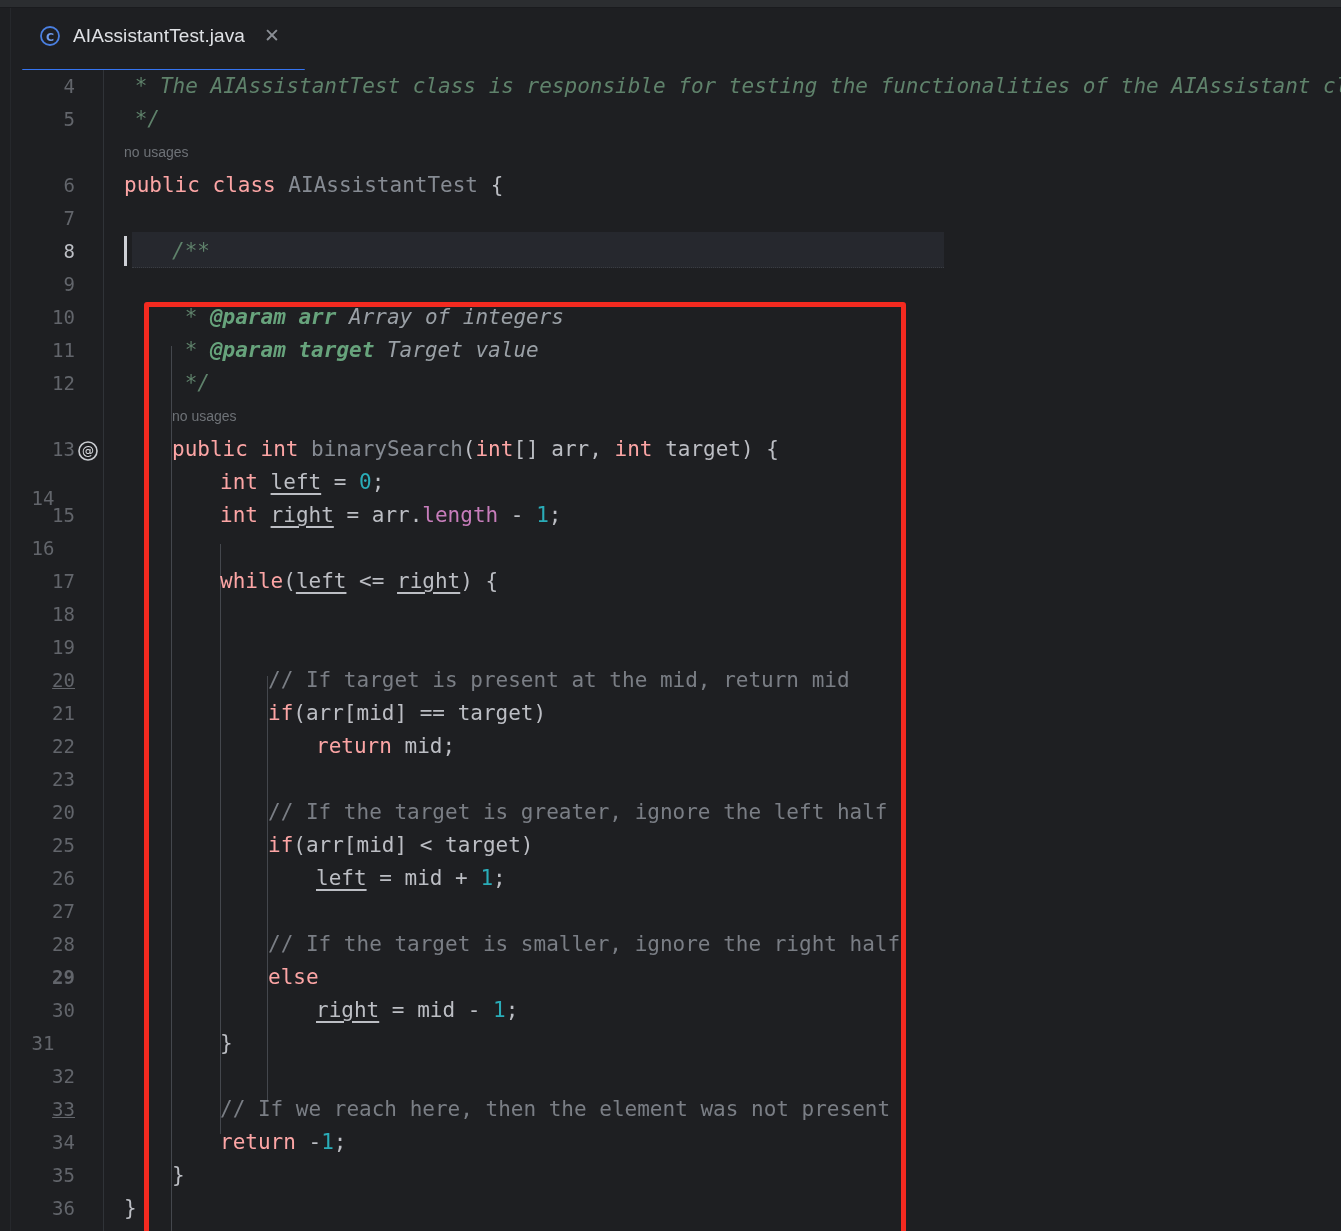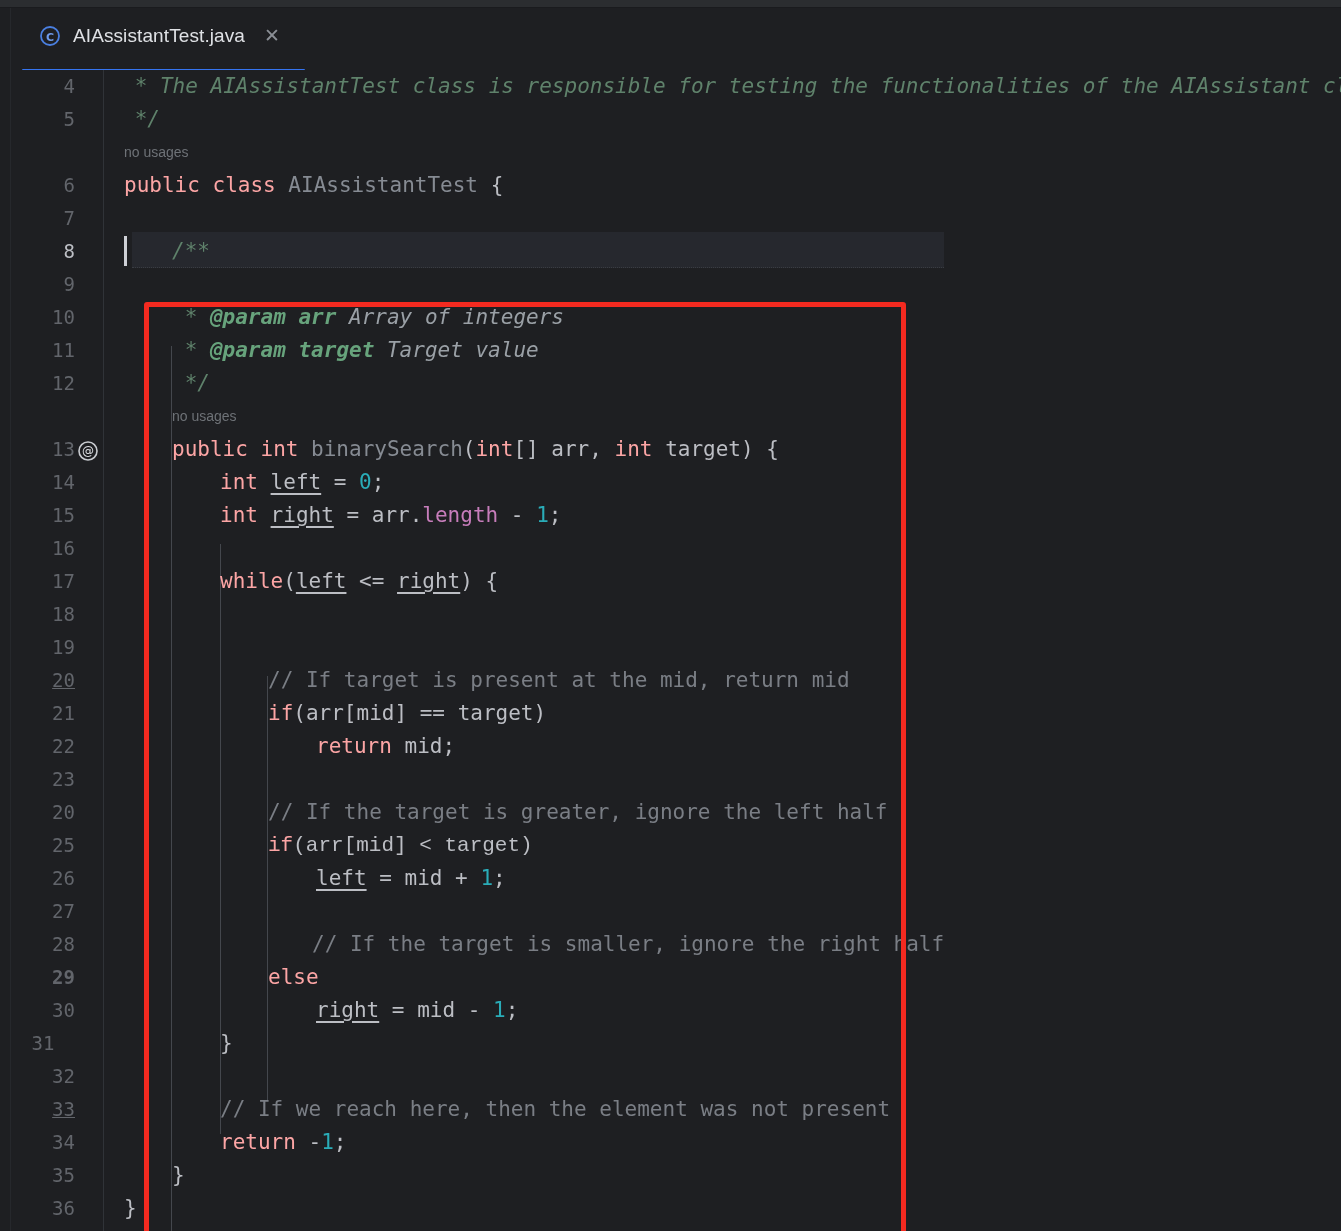--- a/index.html
+++ b/index.html
@@ -224,23 +224,23 @@
         <div class="lineno current" style="top: 165px;">8</div>
         <div class="lineno" style="top: 198px;">9</div>
         <div class="lineno" style="top: 231px;">10</div>
         <div class="lineno" style="top: 264px;">11</div>
         <div class="lineno" style="top: 297px;">12</div>
         <div class="lineno" style="top: 363px;">13</div>
         <div class="gutter-at" style="top: 363px;"><svg width="22" height="22" viewBox="0 0 22 22" style="vertical-align:middle">
             <circle cx="11" cy="11" r="9" fill="none" stroke="#c9ccd1" stroke-width="1.6"></circle>
             <text x="11" y="15" text-anchor="middle" font-family="DejaVu Sans, sans-serif" font-size="12" fill="#dfe1e5">@</text>
           </svg></div>
-        <div class="lineno" style="top: 396px;">14</div>
+        <div class="lineno" style="top: 412px; text-align: center;">14</div>
         <div class="lineno" style="top: 429px;">15</div>
-        <div class="lineno" style="top: 462px;">16</div>
+        <div class="lineno" style="top: 462px; text-align: center;">16</div>
         <div class="lineno" style="top: 495px;">17</div>
         <div class="lineno" style="top: 528px;">18</div>
         <div class="lineno" style="top: 561px;">19</div>
         <div class="lineno" style="top: 594px; text-decoration: underline;">20</div>
         <div class="lineno" style="top: 627px;">21</div>
         <div class="lineno" style="top: 660px;">22</div>
         <div class="lineno" style="top: 693px;">23</div>
         <div class="lineno" style="top: 726px;">20</div>
         <div class="lineno" style="top: 759px;">25</div>
         <div class="lineno" style="top: 792px;">26</div>
@@ -275,24 +275,24 @@
         <div class="line" style="top: 396px; left: 116px;"><span class="kw">int</span><span class="txt"> </span><span class="var">left</span><span class="txt"> = </span><span class="num">0</span><span class="txt">;</span></div>
         <div class="line" style="top: 429px; left: 116px;"><span class="kw">int</span><span class="txt"> </span><span class="var">right</span><span class="txt"> = arr.</span><span class="fld">length</span><span class="txt"> - </span><span class="num">1</span><span class="txt">;</span></div>
         <div class="line" style="top: 462px; left: 116px;"></div>
         <div class="line" style="top: 495px; left: 116px;"><span class="kw">while</span><span class="txt">(</span><span class="var">left</span><span class="txt"> &lt;= </span><span class="var">right</span><span class="txt">) {</span></div>
         <div class="line" style="top: 561px; left: 164px;"></div>
         <div class="line" style="top: 594px; left: 164px;"><span class="cmt">// If target is present at the mid, return mid</span></div>
         <div class="line" style="top: 627px; left: 164px;"><span class="kw">if</span><span class="txt">(arr[mid] == target)</span></div>
         <div class="line" style="top: 660px; left: 212px;"><span class="kw">return</span><span class="txt"> mid;</span></div>
         <div class="line" style="top: 693px; left: 164px;"></div>
         <div class="line" style="top: 726px; left: 164px;"><span class="cmt">// If the target is greater, ignore the left half</span></div>
-        <div class="line" style="top: 759px; left: 164px; font-family: Liberation Mono, monospace;"><span class="kw">if</span><span class="txt">(arr[mid] &lt; target)</span></div>
+        <div class="line" style="top: 759px; left: 164px;"><span class="kw">if</span><span class="txt">(arr[mid] &lt; target)</span></div>
         <div class="line" style="top: 792px; left: 212px;"><span class="var">left</span><span class="txt"> = mid + </span><span class="num">1</span><span class="txt">;</span></div>
         <div class="line" style="top: 825px; left: 164px;"></div>
-        <div class="line" style="top: 858px; left: 164px; margin-left: 44px;"><span class="cmt">// If the target is smaller, ignore the right half</span></div>
+        <div class="line" style="top: 858px; left: 164px;"><span class="cmt">// If the target is smaller, ignore the right half</span></div>
         <div class="line" style="top: 891px; left: 164px;"><span class="kw">else</span></div>
         <div class="line" style="top: 924px; left: 212px;"><span class="var">right</span><span class="txt"> = mid - </span><span class="num">1</span><span class="txt">;</span></div>
         <div class="line" style="top: 957px; left: 116px;"><span class="txt">}</span></div>
         <div class="line" style="top: 990px; left: 116px;"></div>
         <div class="line" style="top: 1023px; left: 116px;"><span class="cmt">// If we reach here, then the element was not present</span></div>
         <div class="line" style="top: 1056px; left: 116px;"><span class="kw">return</span><span class="txt"> -</span><span class="num">1</span><span class="txt">;</span></div>
         <div class="line" style="top: 1089px; left: 68px;"><span class="txt">}</span></div>
         <div class="line" style="top: 1122px; left: 20px;"><span class="txt">}</span></div>
       </div>
     <div class="redbox"></div>

